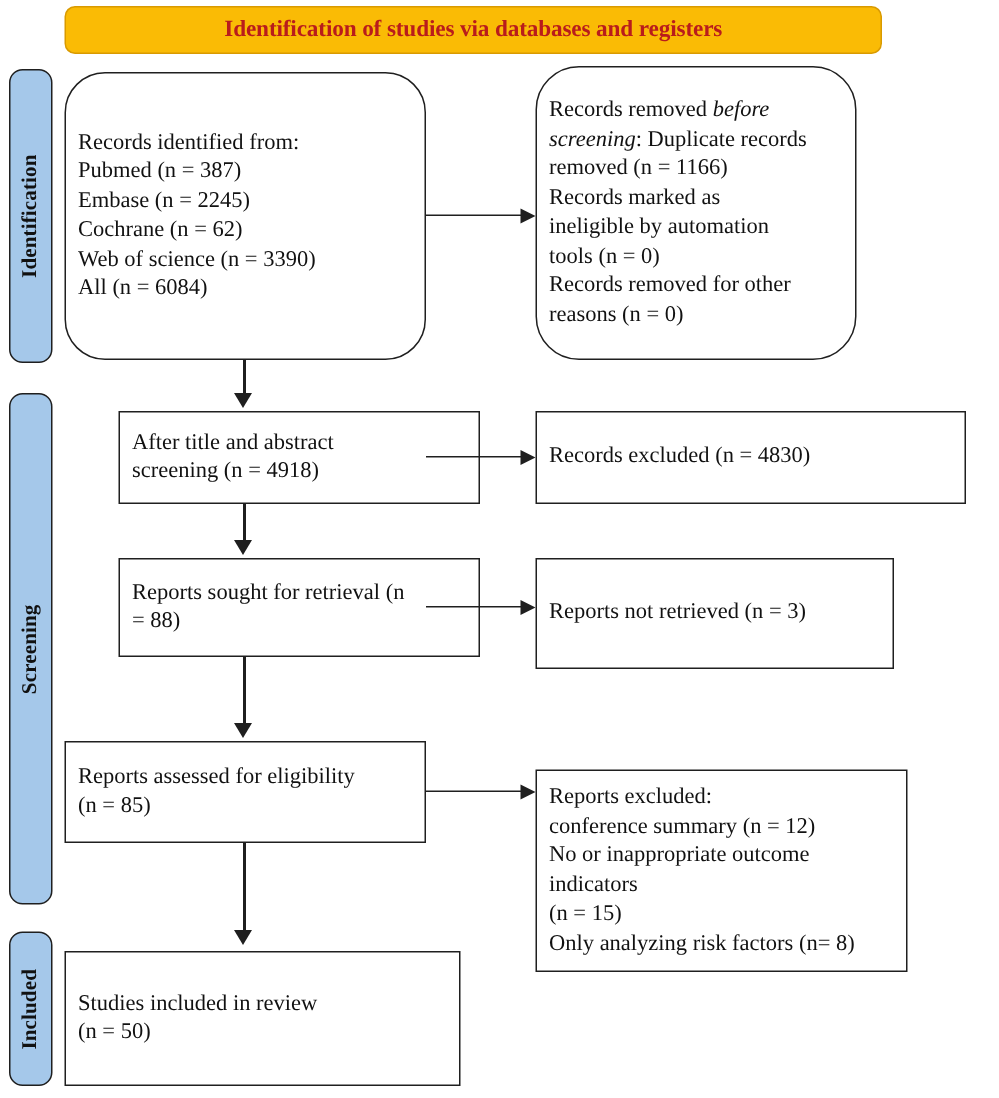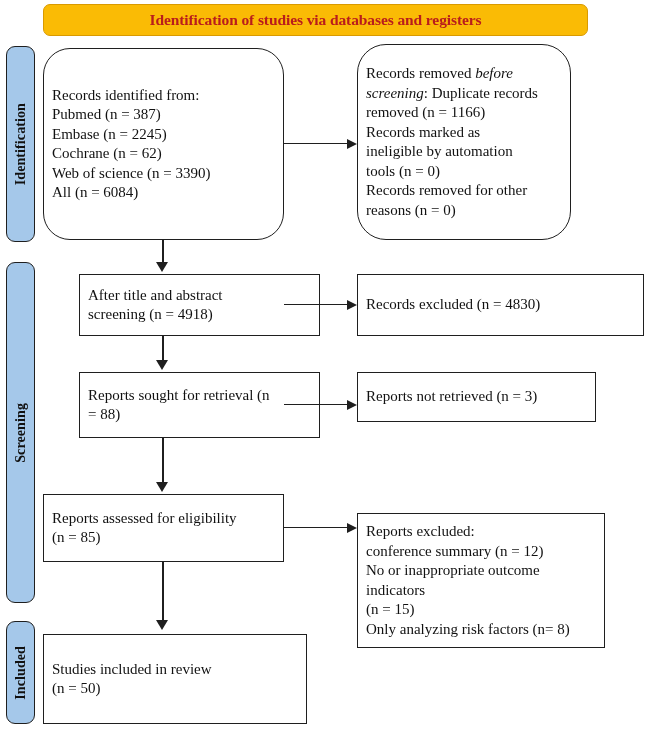--- a/index.html
+++ b/index.html
@@ -81,21 +81,21 @@
     padding: 0 8px;
     white-space: pre-line;
   }
   .box-text .ital { font-style: italic; }
 
   #box-identified        { left: 43px;  top: 48px;  width: 241px; height: 192px; border-radius: 27px; }
   #box-removed           { left: 357px; top: 44px;  width: 214px; height: 196px; border-radius: 29px; }
   #box-after-screening   { left: 43px;  top: 274px; width: 241px; height: 62px; margin-left: 36px;  }
   #box-records-excluded  { left: 357px; top: 274px; width: 287px; height: 62px;  }
   #box-reports-sought    { left: 43px;  top: 372px; width: 241px; height: 66px; margin-left: 36px;  }
-  #box-not-retrieved     { left: 357px; top: 372px; width: 239px; height: 50px;  }
+  #box-not-retrieved     { left: 357px; top: 372px; width: 239px; height: 74px;  }
   #box-assessed          { left: 43px;  top: 494px; width: 241px; height: 68px;  }
   #box-reports-excluded  { left: 357px; top: 466px; width: 248px; height: 135px; margin-top: 47px; }
   #box-included          { left: 43px;  top: 634px; width: 264px; height: 90px;  }
 
   
   .vline {
     position: absolute;
     width: 1.6px;
     background: #1f1f1f;
   }

